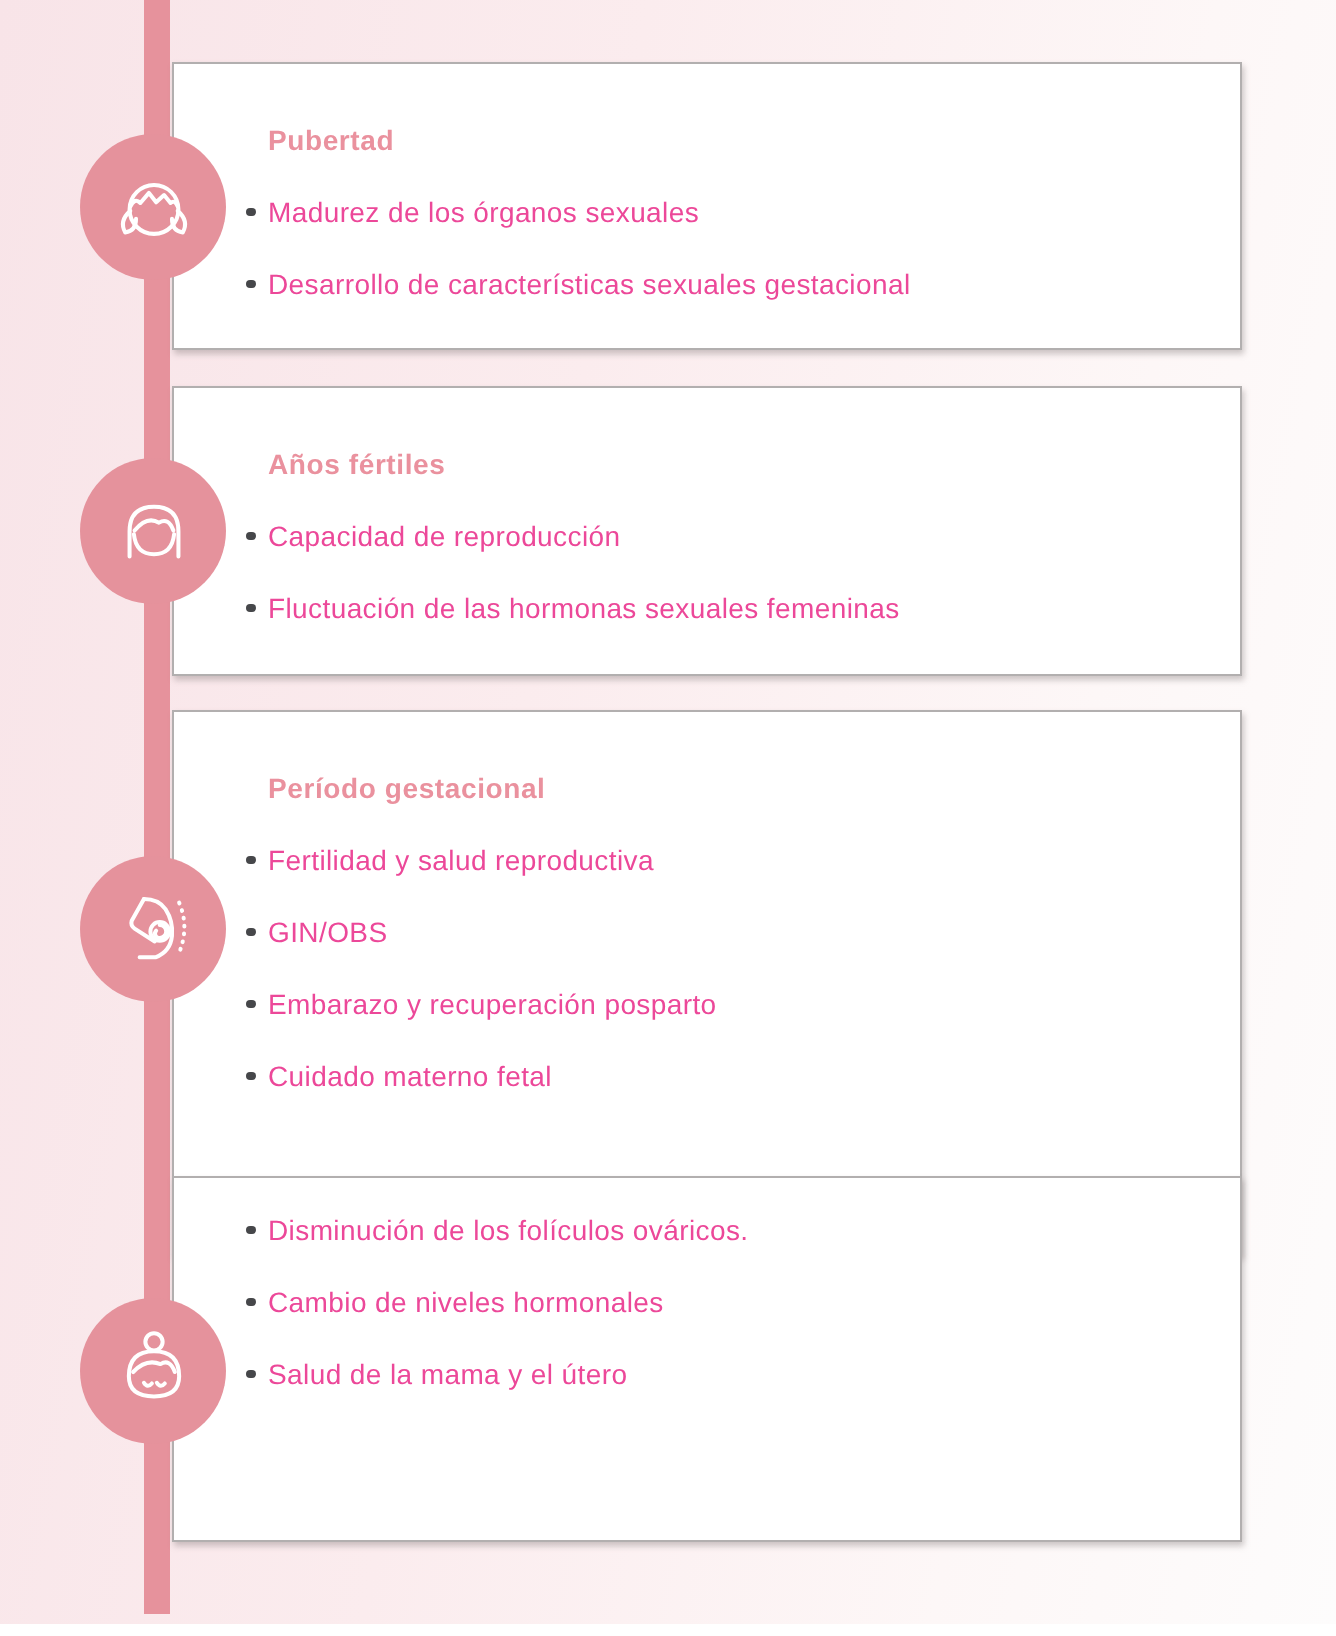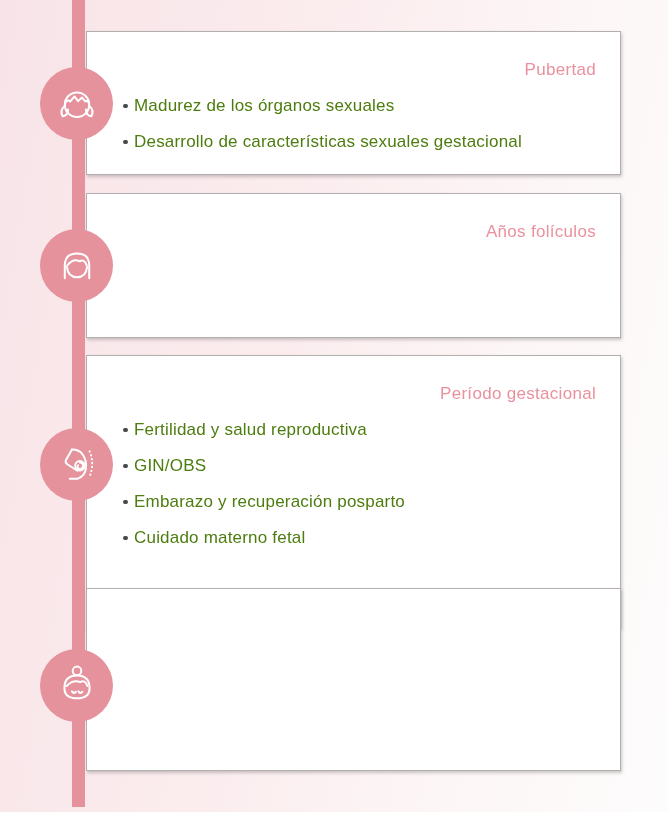--- a/index.html
+++ b/index.html
@@ -25,33 +25,32 @@
     border:1px solid #b2afaf;
     box-shadow:1px 2px 3px rgba(130,120,120,0.40);
     padding:0 24px 0 47px;
   }
   .card-1{top:31px;height:144px;}
   .card-2{top:193px;height:145px;}
   .card-3{top:355px;height:273px;}
   .card-4{top:588px;height:183px;}
   .stage-title{
     margin:28px 0 0 0;
-    font-size:17px;line-height:20px;font-weight:400;
+    font-size:14px;line-height:20px;font-weight:700;
     letter-spacing:0.3px;
     color:#ea919e;
-    text-align:right;
   }
   .stage-list{
     list-style:none;margin:19px 0 0 0;padding:0;
   }
   .stage-list li{
     position:relative;
     margin:0 0 22px 0;
-    font-size:17px;line-height:14px;
-    color:#4d7c0f;
+    font-size:14px;line-height:14px;
+    color:#ec4899;
     letter-spacing:0.2px;
   }
   .stage-list li::before{
     content:"";
     position:absolute;left:-11px;top:4.5px;
     width:4.5px;height:4.5px;border-radius:50%;
     background:#46474a;
   }
   .icon-circle{
     position:absolute;left:40px;width:73px;height:73px;border-radius:50%;
@@ -78,34 +77,43 @@
 
   <section class="card card-1">
     <h2 class="stage-title">Pubertad</h2>
     <ul class="stage-list">
       <li>Madurez de los órganos sexuales</li>
       <li>Desarrollo de características sexuales gestacional</li>
     </ul>
   </section>
 
   <section class="card card-2">
-    <h2 class="stage-title">Años folículos</h2>
+    <h2 class="stage-title">Años fértiles</h2>
+    <ul class="stage-list">
+      <li>Capacidad de reproducción</li>
+      <li>Fluctuación de las hormonas sexuales femeninas</li>
+    </ul>
   </section>
 
   <section class="card card-3">
     <h2 class="stage-title">Período gestacional</h2>
     <ul class="stage-list">
       <li>Fertilidad y salud reproductiva</li>
       <li>GIN/OBS</li>
       <li>Embarazo y recuperación posparto</li>
       <li>Cuidado materno fetal</li>
     </ul>
   </section>
 
   <section class="card card-4">
+    <ul class="stage-list">
+      <li>Disminución de los folículos ováricos.</li>
+      <li>Cambio de niveles hormonales</li>
+      <li>Salud de la mama y el útero</li>
+    </ul>
   </section>
 
   <div class="icon-circle icon-1">
     <svg width="46" height="46" viewBox="0 0 64 64" aria-hidden="true">
       <circle cx="32" cy="33" r="17"></circle>
       <path d="M15.5 31 Q18.5 24.5 22.5 28.5 L28.5 21.5 L33.5 28 L39 23 L43.5 28.5 Q46.5 26 48.5 31"></path>
       <path d="M15.5 34 Q7.5 41 12 49 Q19.5 48 19.5 39.5"></path>
       <path d="M48.5 34 Q56.5 41 52 49 Q44.5 48 44.5 39.5"></path>
     </svg>
   </div>

